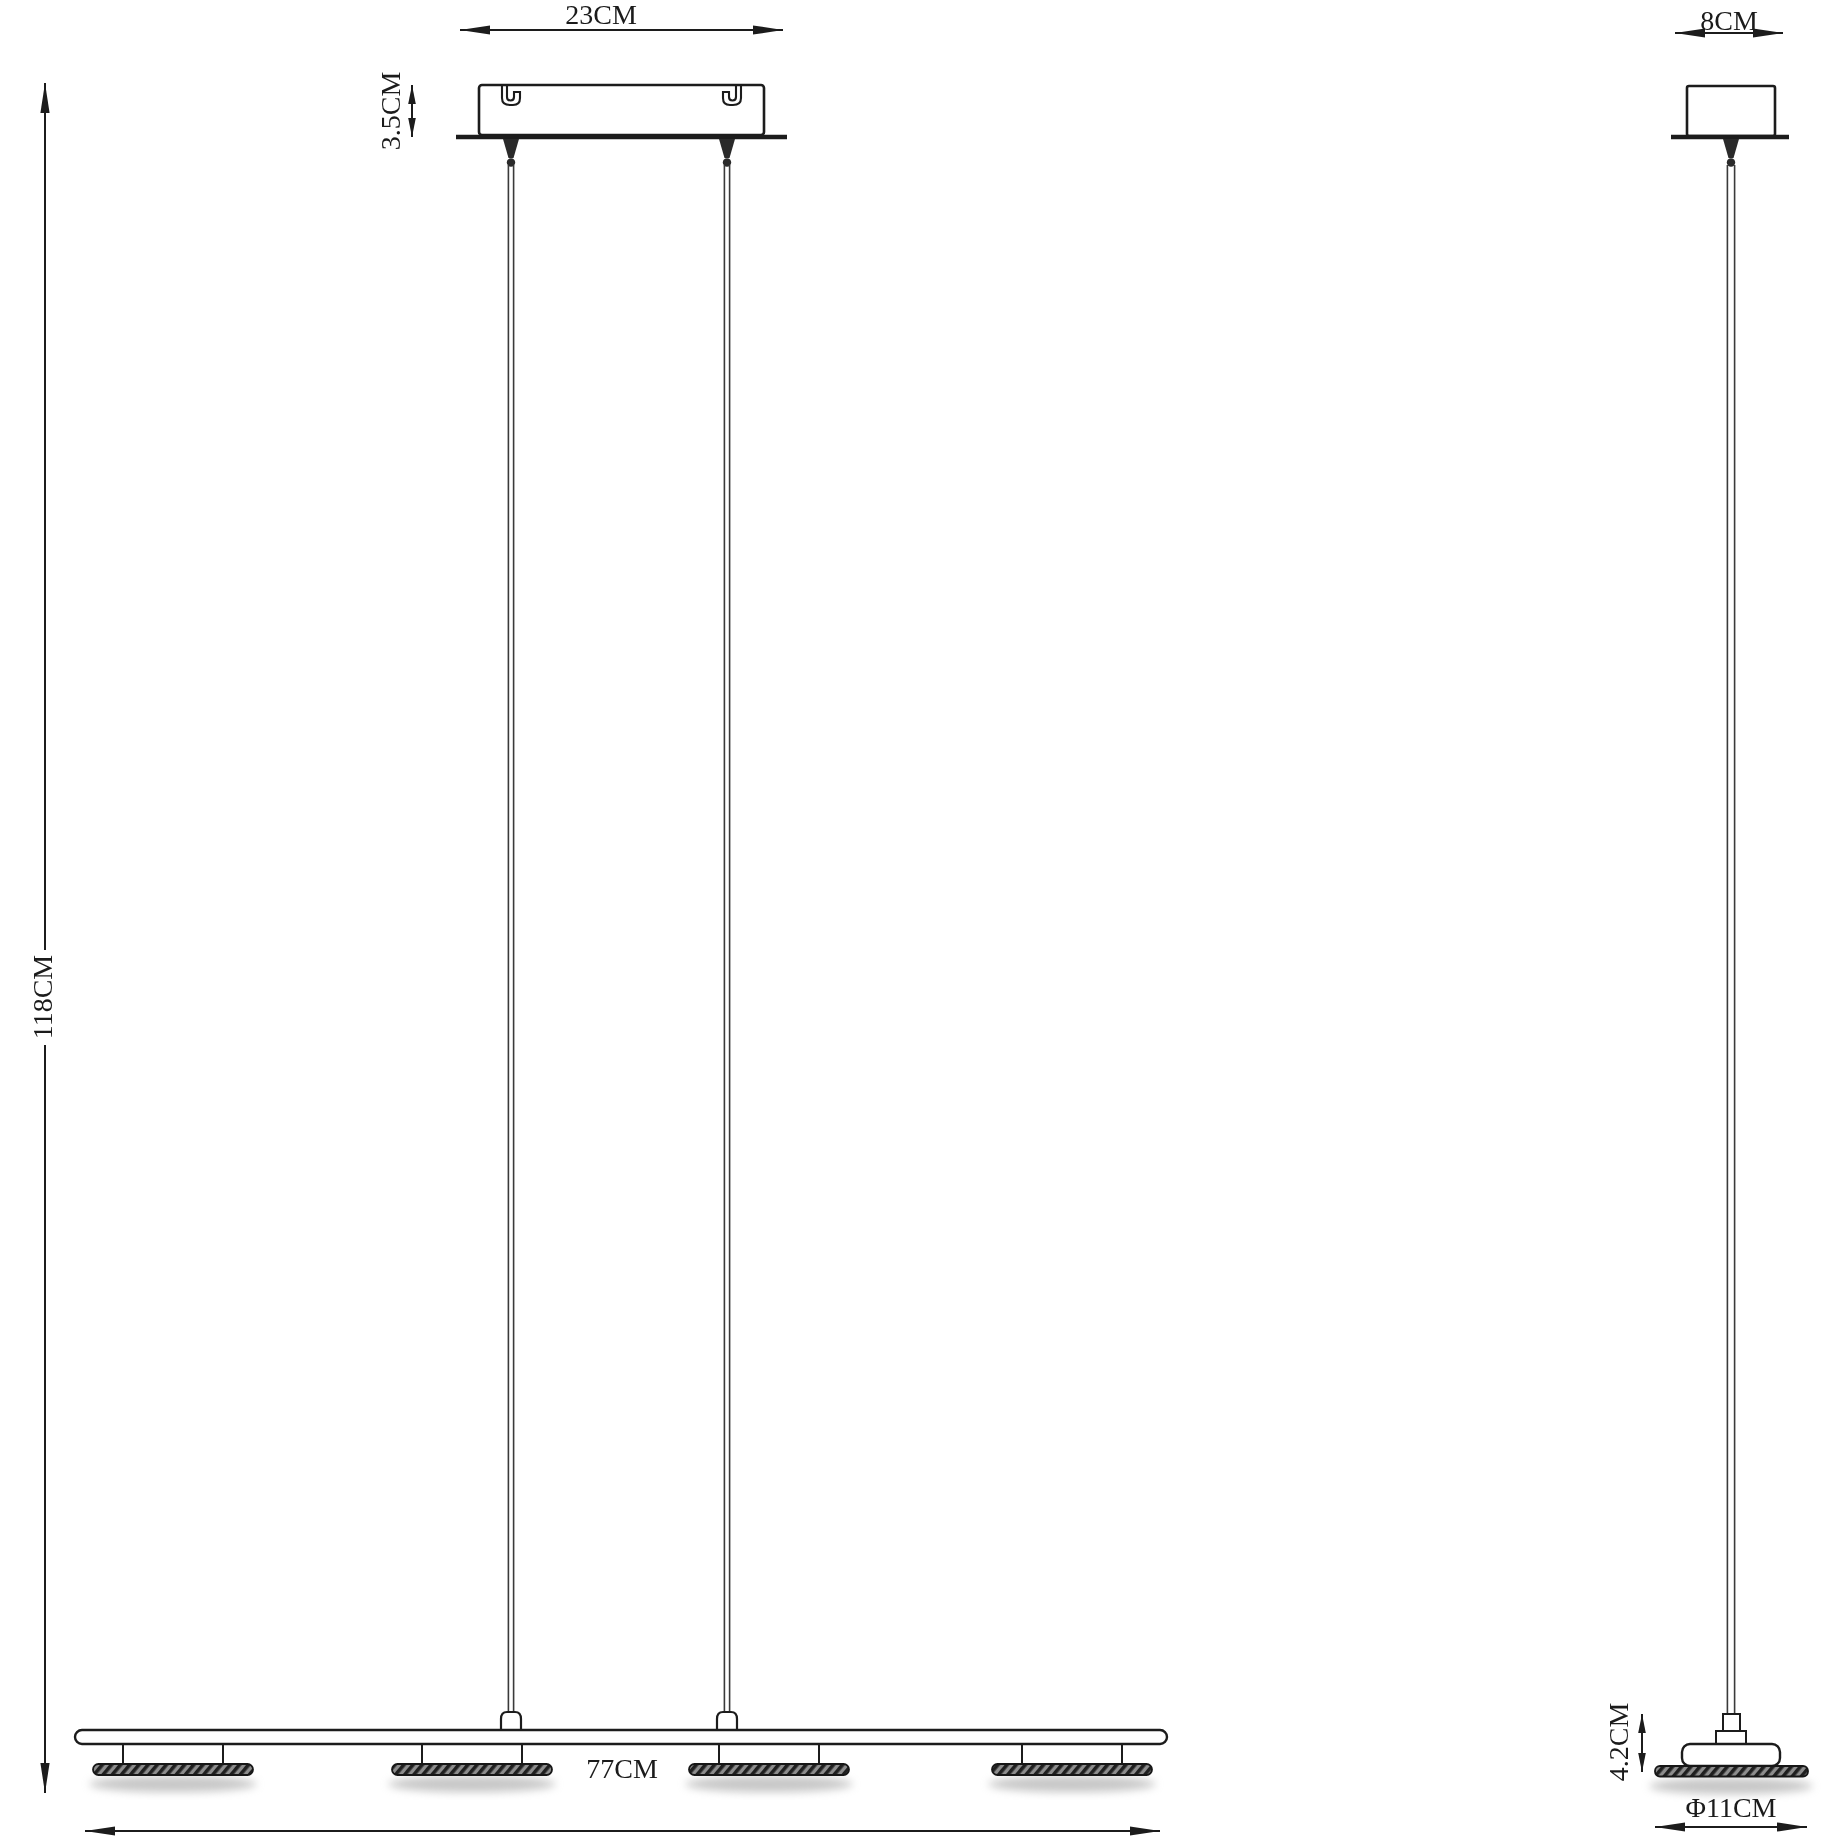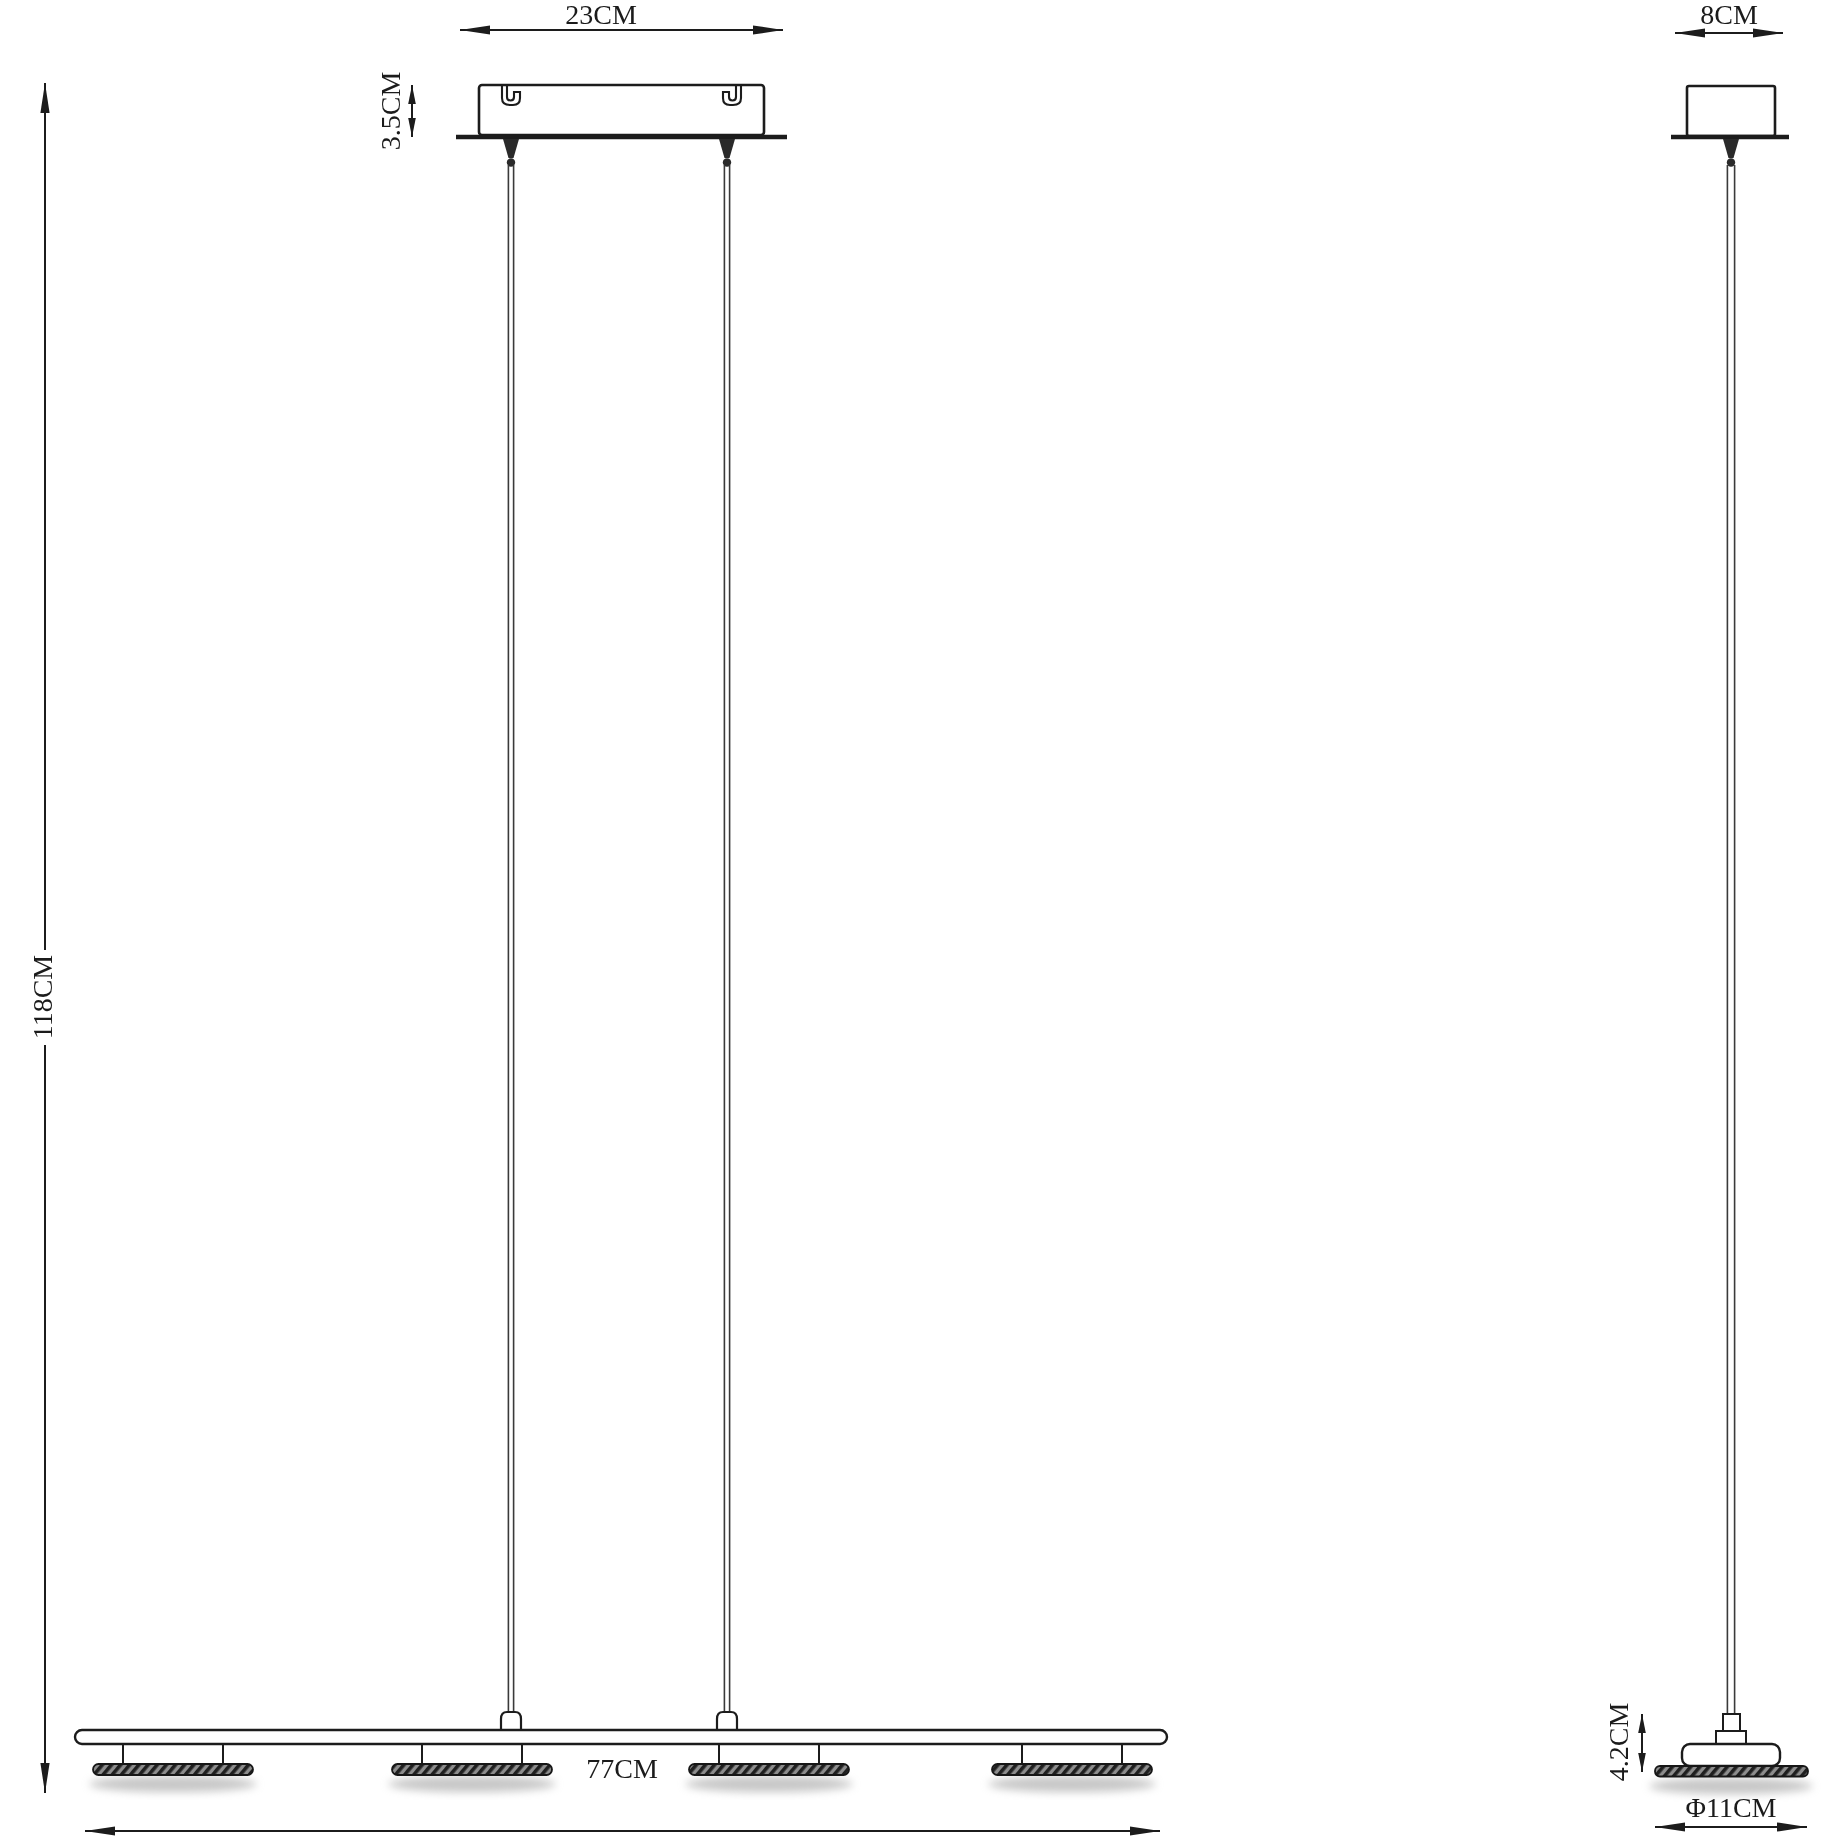--- a/index.html
+++ b/index.html
@@ -156,17 +156,17 @@
         <use href="#ah" transform="translate(1655,1827)" fill="#1c1c1c" stroke="none"></use>
         <use href="#ah" transform="translate(1807,1827) rotate(180)" fill="#1c1c1c" stroke="none"></use>
       </g>
     </g>
   </svg>
 
   <div class="lbl" style="left:601px;  top:15px;">23CM</div>
   <div class="lbl rot" style="left:391px;  top:111px;">3.5CM</div>
   <div class="lbl rot" style="left:43px;   top:997px;">118CM</div>
   <div class="lbl" style="left:622px;  top:1769px;">77CM</div>
-  <div class="lbl" style="left:1729px; top:15px;">8CM</div>
+  <div class="lbl" style="left:1729px; top:21px;">8CM</div>
   <div class="lbl rot" style="left:1619px; top:1742px;">4.2CM</div>
   <div class="lbl" style="left:1731px; top:1808px;text-align:right;">Φ11CM</div>
 
 </div>
 
 </body></html>

